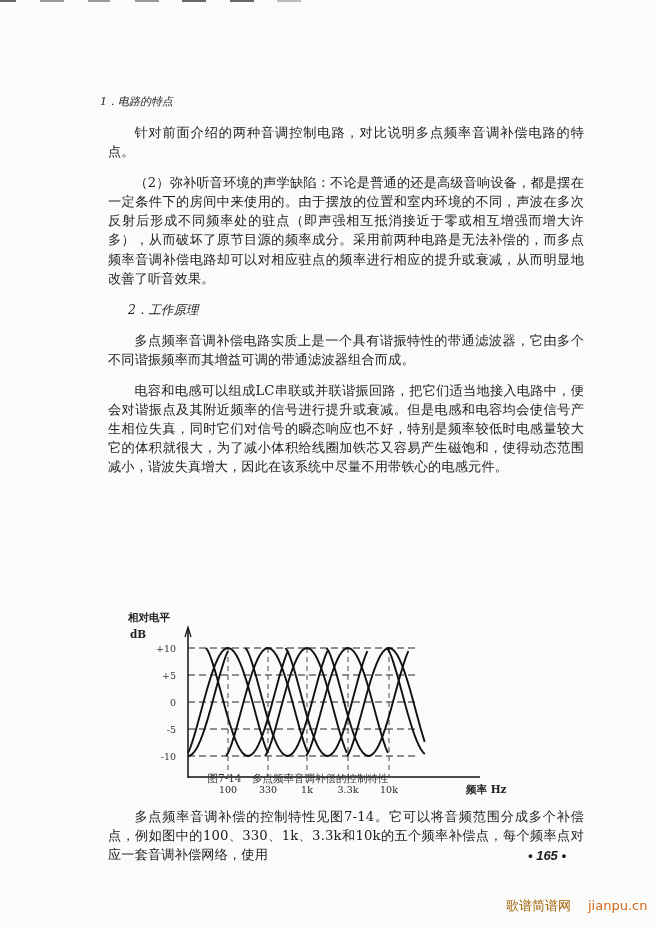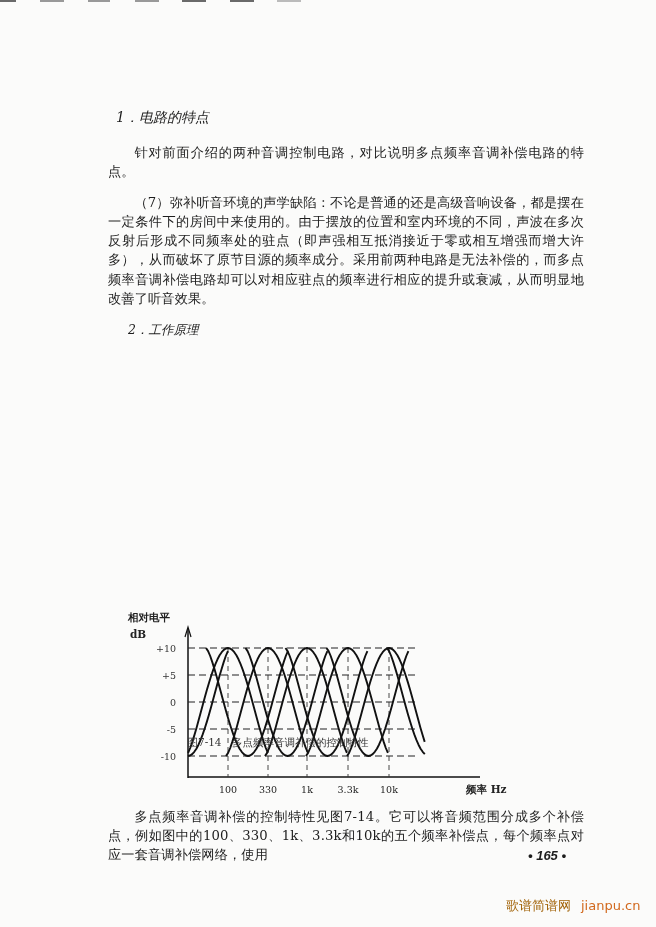--- a/index.html
+++ b/index.html
@@ -7,48 +7,52 @@
     width:656px; height:927px; background:#fbfbfa; position:relative; overflow:hidden;
     font-family:"DejaVu Serif", "Liberation Serif", serif; color:#1d1d1d;
   }
   .scanline { position:absolute; top:0; height:2px; background:#6a6a6a; }
   .page { position:absolute; left:96px; top:92px; width:500px; }
   .p {
     font-size:13.2px; line-height:19.1px; letter-spacing:0.15px; margin:12px; text-align:justify;
     text-align-last:left;
   }
   .indent { text-indent:2em; }
-  .heading { font-size:14px; line-height:19px; margin:16px; padding-left:4px; font-style:italic; }
+  .heading { font-size:11px; line-height:19px; margin:0; padding-left:4px; font-style:italic; }
   .heading2 { font-size:12.5px; line-height:19px; margin:12px; padding-left:20px; font-style:italic; }
   .chart-wrap { position:absolute; left:110px; top:607px; width:420px; height:190px;text-align:center; }
-  .caption { position:absolute; left:0; width:556px; top:736px; text-align:center; font-size:10.5px; color:#333; }
+  .caption { position:absolute; left:0; width:556px; top:772px; text-align:center; font-size:10.5px; color:#333;padding-left:20px; }
   .page-num { position:absolute; left:528px; top:848px; font-size:13px; font-weight:bold; font-style:italic; font-family:Liberation Sans, sans-serif; }
   .watermark { position:absolute; left:506px; top:897px; font-size:13px; font-family:"DejaVu Sans", sans-serif; }
   .wm-cn { color:#a16207; }
-  .wm-en { color:#d2691e; margin-left:10px; }
+  .wm-en { color:#d2691e; margin-left:17px; }
   .bottom-text { position:absolute; left:96px; top:795px; width:500px; }
 </style>
 </head>
 <body>
 
 <div class="scanline" style="left:0;width:16px;"></div>
 <div class="scanline" style="left:40px;width:24px;background:#999;"></div>
 <div class="scanline" style="left:88px;width:22px;background:#999;"></div>
 <div class="scanline" style="left:135px;width:24px;background:#999;"></div>
 <div class="scanline" style="left:182px;width:24px;"></div>
 <div class="scanline" style="left:230px;width:24px;"></div>
 <div class="scanline" style="left:277px;width:24px;background:#bbb;"></div>
 
 <div class="page">
   <p class="heading">1．电路的特点</p>
   <div id="paras-top">
       <p class="p indent">针对前面介绍的两种音调控制电路，对比说明多点频率音调补偿电路的特点。</p>
-      <p class="p indent">（7）弥补听音环境的声学缺陷：不论是普通的还是高级音响设备，都是摆在一定条件下的房间中来使用的。由于摆放的位置和室内环境的不同，声波在多次反射后形成不同频率处的驻点（即声强相互抵消接近于零或相互增强而增大许多），从而破坏了原节目源的频率成分。采用前两种电路是无法补偿的，而多点频率音调补偿电路却可以对相应驻点的频率进行相应的提升或衰减，从而明显地改善了听音效果。</p>
+      <p class="p indent">（2）弥补听音环境的声学缺陷：不论是普通的还是高级音响设备，都是摆在一定条件下的房间中来使用的。由于摆放的位置和室内环境的不同，声波在多次反射后形成不同频率处的驻点（即声强相互抵消接近于零或相互增强而增大许多），从而破坏了原节目源的频率成分。采用前两种电路是无法补偿的，而多点频率音调补偿电路却可以对相应驻点的频率进行相应的提升或衰减，从而明显地改善了听音效果。</p>
     </div>
   <p class="heading2">2．工作原理</p>
+  <div id="paras-mid">
+      <p class="p indent">多点频率音调补偿电路实质上是一个具有谐振特性的带通滤波器，它由多个不同谐振频率而其增益可调的带通滤波器组合而成。</p>
+      <p class="p indent">电容和电感可以组成LC串联或并联谐振回路，把它们适当地接入电路中，便会对谐振点及其附近频率的信号进行提升或衰减。但是电感和电容均会使信号产生相位失真，同时它们对信号的瞬态响应也不好，特别是频率较低时电感量较大它的体积就很大，为了减小体积给线圈加铁芯又容易产生磁饱和，使得动态范围减小，谐波失真增大，因此在该系统中尽量不用带铁心的电感元件。</p>
+    </div>
 </div>
 
 <div class="chart-wrap">
   <svg id="chart" width="420" height="190" viewBox="0 0 420 190">
       <text x="18" y="14" font-size="10.5" font-weight="bold" fill="#222">相对电平</text>
       <text x="20" y="31" font-size="10.5" font-weight="bold" fill="#222">dB</text>
       <line x1="78" y1="22" x2="78" y2="171" stroke="#111" stroke-width="1.5"></line>
       <path d="M75,30 L78,20 L81,30" fill="none" stroke="#111" stroke-width="1.2"></path>
       <line x1="78" y1="170" x2="370" y2="170" stroke="#111" stroke-width="1.5"></line>
       <line x1="78" y1="41" x2="305" y2="41" stroke="#222" stroke-width="1.2" stroke-dasharray="7,4"></line>

